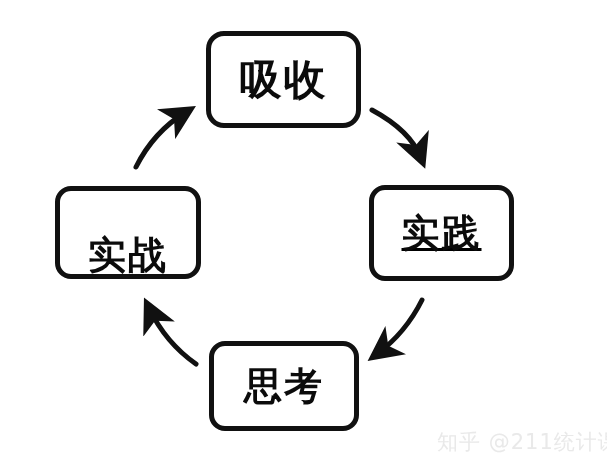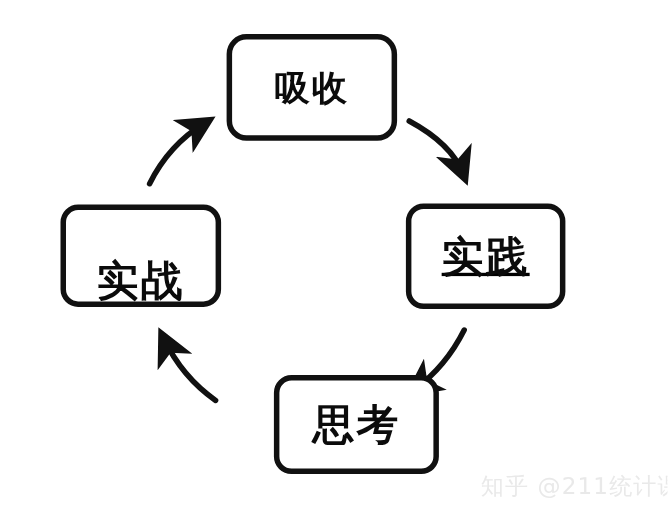--- a/index.html
+++ b/index.html
@@ -35,39 +35,38 @@
     line-height: 1;
     white-space: nowrap;
   }
   #node-absorb {
     left: 206px;
     top: 31px;
     width: 155px;
     height: 97px;
     border-radius: 18px;
   }
-  #node-absorb .node-label { font-size: 32px; }
+  #node-absorb .node-label { font-size: 42px; }
 
   #node-practice {
     left: 369px;
     top: 185px;
     width: 145px;
     height: 96px;
     border-radius: 16px;
     text-decoration: underline;
   }
   #node-practice .node-label { font-size: 38px; }
 
   #node-think {
     left: 209px;
     top: 341px;
     width: 150px;
     height: 90px;
     border-radius: 16px;
-    margin-left: 40px;
   }
   #node-think .node-label { font-size: 38px; }
 
   #node-realcombat {
     left: 55px;
     top: 186px;
     width: 146px;
     height: 93px;
     border-radius: 16px;
     align-items: flex-end;

